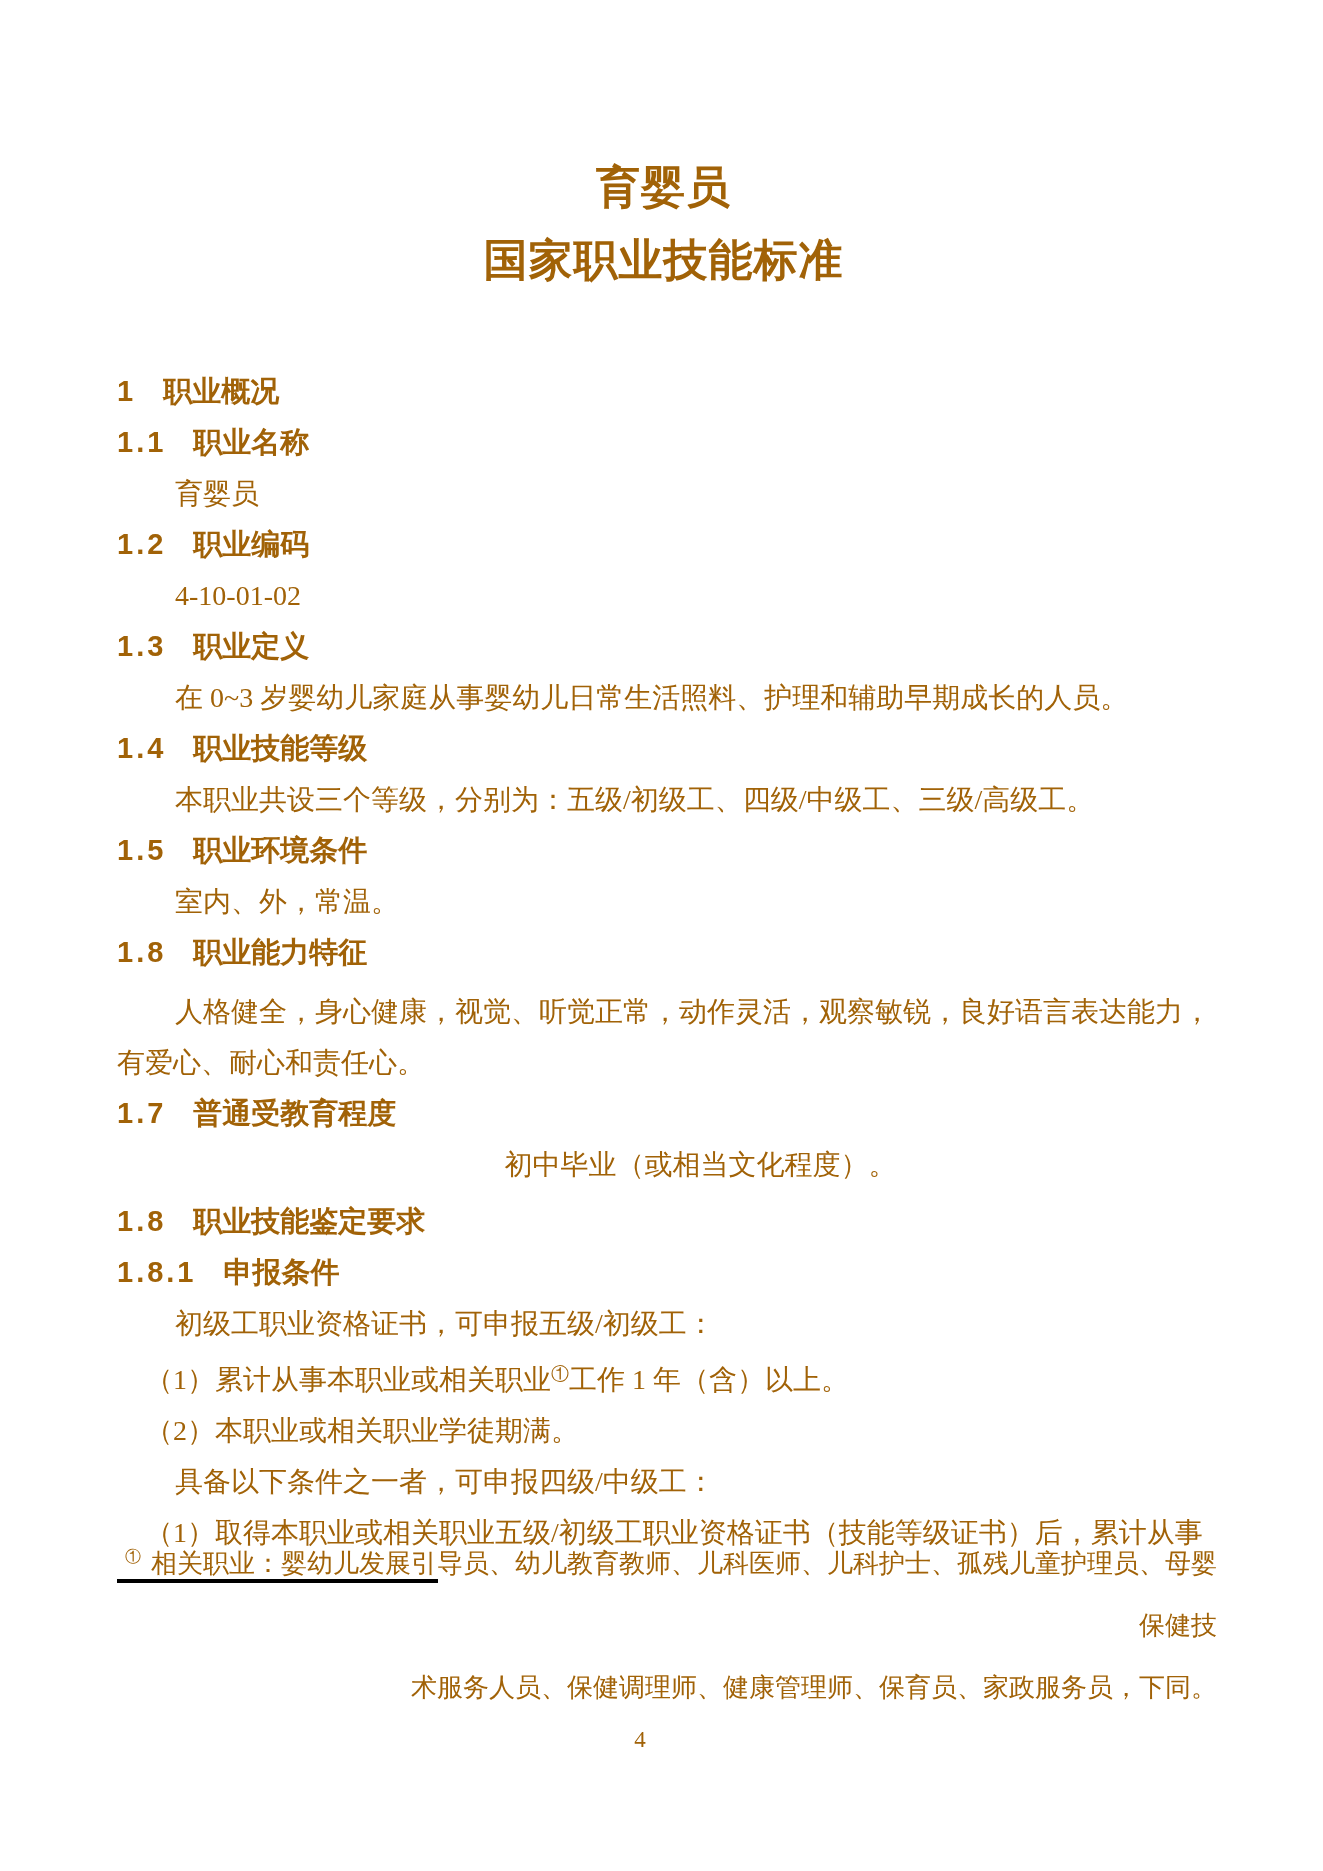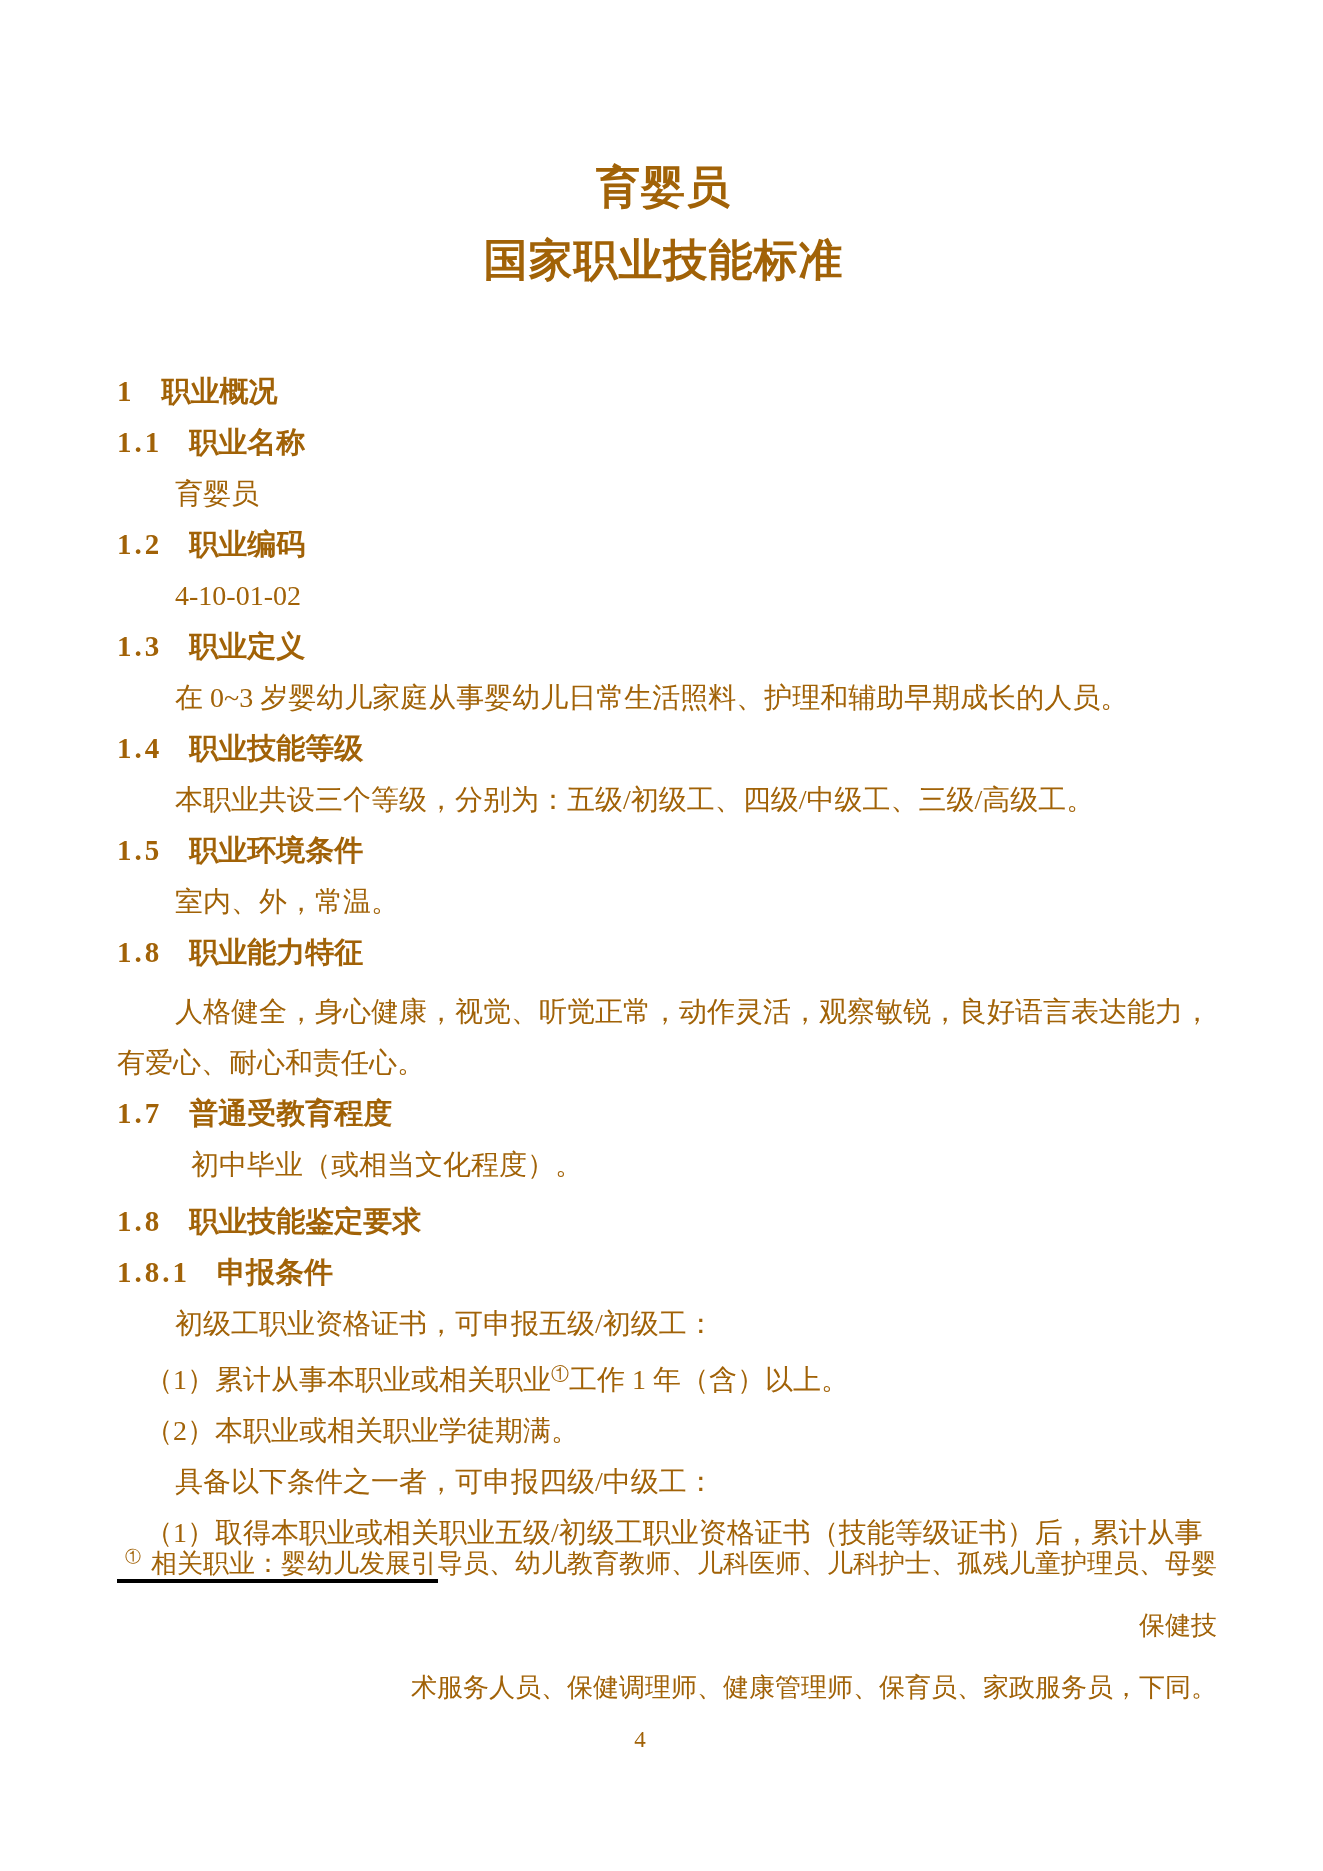--- a/index.html
+++ b/index.html
@@ -20,41 +20,41 @@
   .doc-title {
     font-family: "Liberation Sans", "DejaVu Sans", sans-serif;
     font-weight: 700;
     font-size: 44px;
     line-height: 73px;
     text-align: center;
     letter-spacing: 1px;
   }
   .doc-title.first { margin-top: 150px; }
   .heading {
-    font-family: Liberation Serif, serif;
+    font-family: Liberation Sans, sans-serif;
     font-weight: 700;
     font-size: 29px;
     line-height: 51px;
     white-space: nowrap;
   }
   .heading .num {
     letter-spacing: 3px;
     margin-right: 27px;
   }
   .heading.first { margin-top: 70px; }
   .heading.gap-top { margin-top: 6px; }
   .body-line {
     font-family: "Liberation Serif", "DejaVu Serif", serif;
     font-size: 28px;
     line-height: 51px;
     white-space: nowrap;
   }
   .ind    { text-indent: 58px; }
   .ind-sm { text-indent: 28px; }
-  .ind-lg { text-indent: 74px; }
+  .ind-lg { text-indent: 74px; text-align: center; }
   .gap-top-sm { margin-top: 8px; }
   .sup-ref {
     font-size: 18px;
     vertical-align: 9px;
     letter-spacing: 0;
   }
   .fn-divider {
     position: absolute;
     left: 117px;
     top: 1579px;

